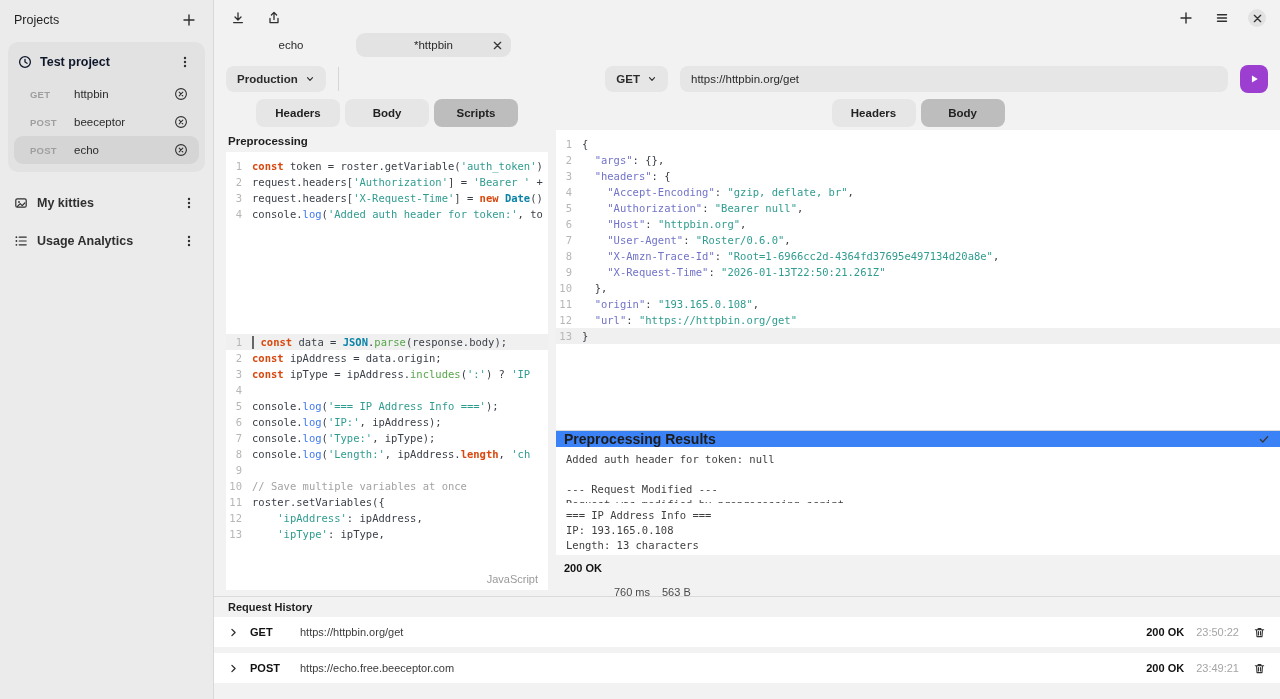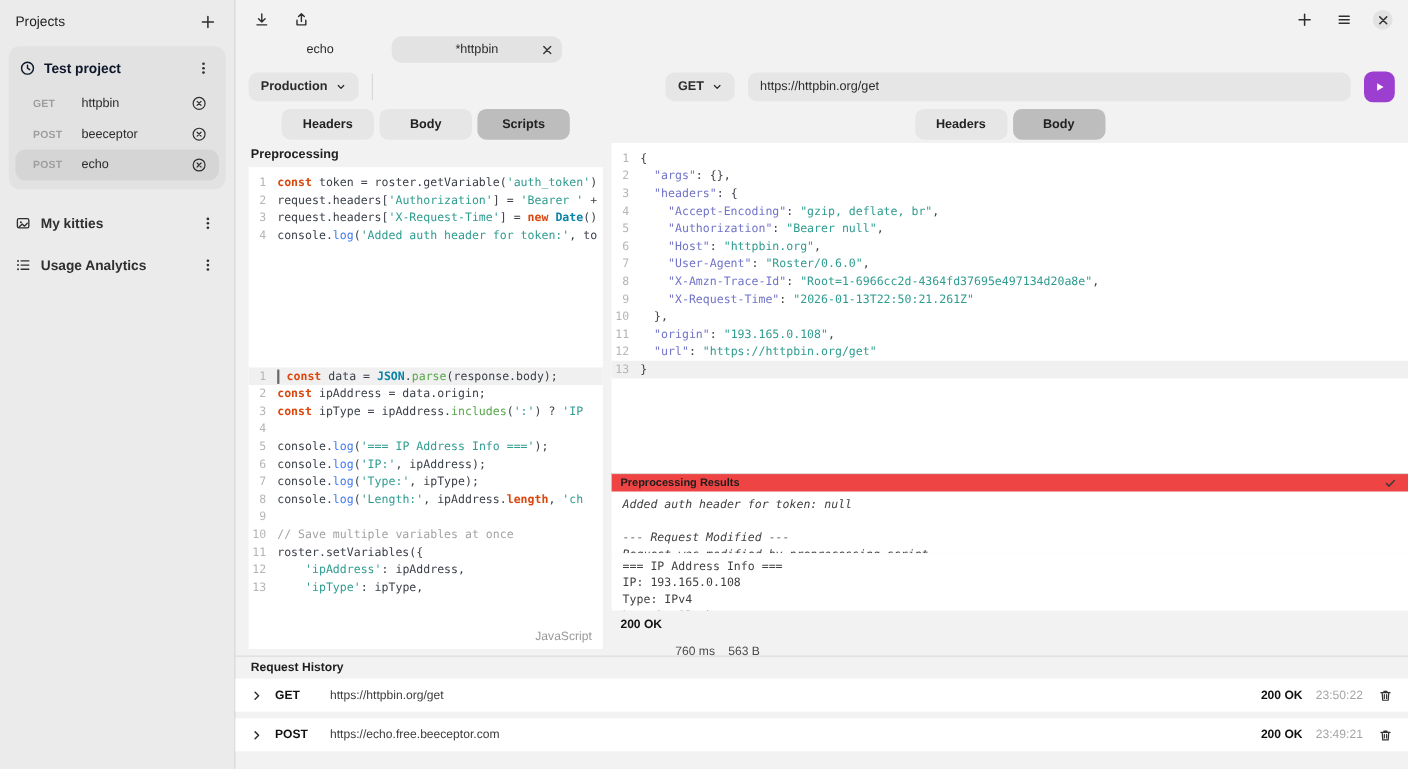--- a/index.html
+++ b/index.html
@@ -69,23 +69,23 @@
   .kw  { color:#d9480f; font-weight:bold; }
   .str { color:#2f9c90; }
   .fnb { color:#4078f2; }
   .fng { color:#57a64a; }
   .cls { color:#0b83a8; font-weight:bold; }
   .cmt { color:#a3a3a3; }
   .key { color:#7173c9; }
   .val { color:#2f9c90; }
   .lang-label { position:absolute; right:10px; bottom:5px; font-size:11px; color:#9a9a9a; }
 
-  .result-header { height:17px; background:#ef4444; border-top:1px solid #dadada; display:flex; align-items:center; justify-content:space-between; padding:0 10px 0 8px; font-size:10px; font-weight:bold; flex-shrink:0; color:#1d1d1d; }
+  .result-header { height:17px; background:#3b82f6; border-top:1px solid #dadada; display:flex; align-items:center; justify-content:space-between; padding:0 10px 0 8px; font-size:14px; font-weight:bold; flex-shrink:0; color:#1d1d1d; }
   .result-body { background:#ffffff; overflow:hidden; padding:5px 0 0 10px; font-family:"DejaVu Sans Mono",monospace; font-size:10.5px; color:#3f3f3f; flex-shrink:0; }
-  .pre-results-body { height:56px;font-style:italic; }
+  .pre-results-body { height:56px; }
   .script-output-body { height:52px; }
   .out-line { height:15px; line-height:15px; white-space:pre; }
 
   .status-row { height:22px; display:flex; align-items:center; gap:12px; padding:4px 10px 0 8px; font-size:11px; flex-shrink:0; }
   .status-code { font-weight:bold; color:#111; }
   .status-meta { color:#4a4a4a;margin-top:48px; }
 
   
   .history { height:103px; flex-shrink:0; border-top:1px solid #dadada; }
   .history-header { height:20px; display:flex; align-items:center; padding:0 14px; font-size:11px; font-weight:bold; }
@@ -381,21 +381,20 @@
         <div class="result-body pre-results-body">
             <div class="out-line">Added auth header for token: null</div>
             <div class="out-line">&nbsp;</div>
             <div class="out-line">--- Request Modified ---</div>
             <div class="out-line">Request was modified by preprocessing script</div>
           </div>
 
         <div class="result-body script-output-body">
             <div class="out-line">=== IP Address Info ===</div>
             <div class="out-line">IP: 193.165.0.108</div>
-            <div class="out-line">Type: IPv4</div>
             <div class="out-line">Length: 13 characters</div>
           </div>
 
         <div class="status-row">
           <span class="status-code">200 OK</span>
           <span class="status-meta">760 ms</span>
           <span class="status-meta">563 B</span>
         </div>
       </div>
     </div>

